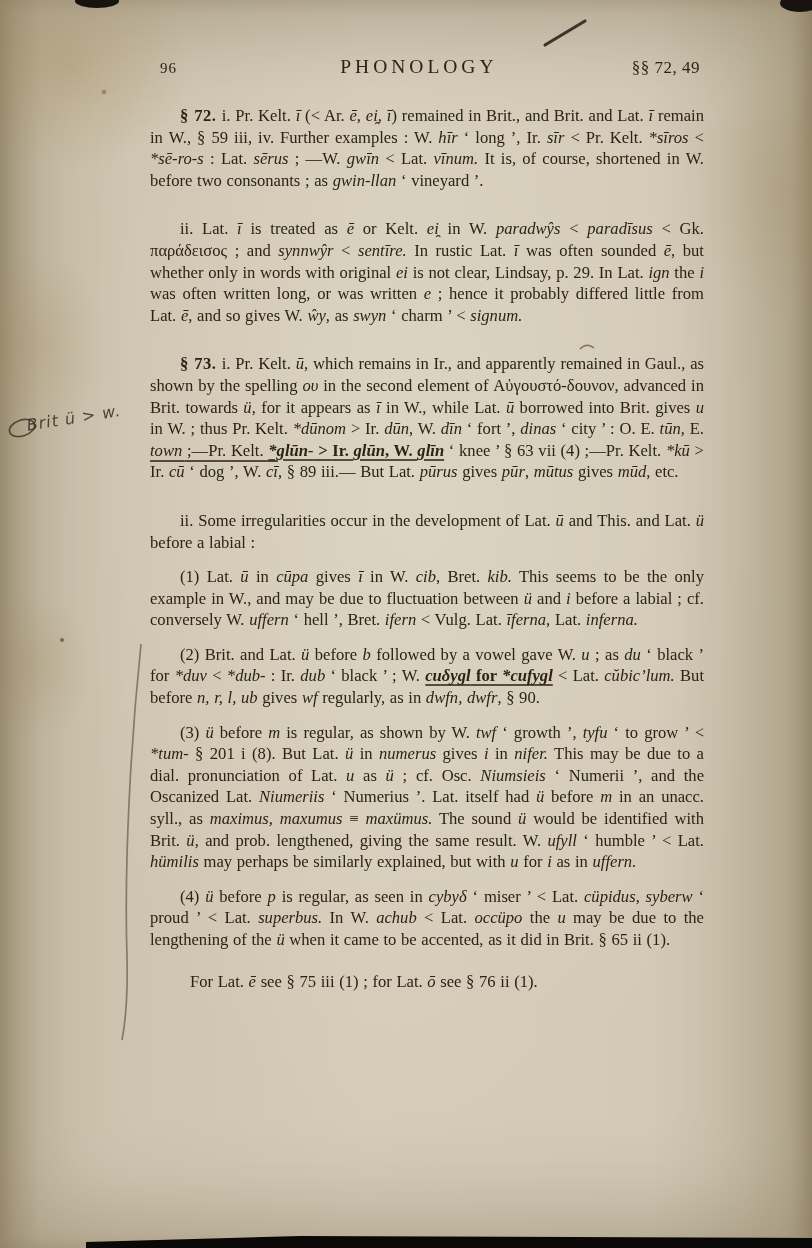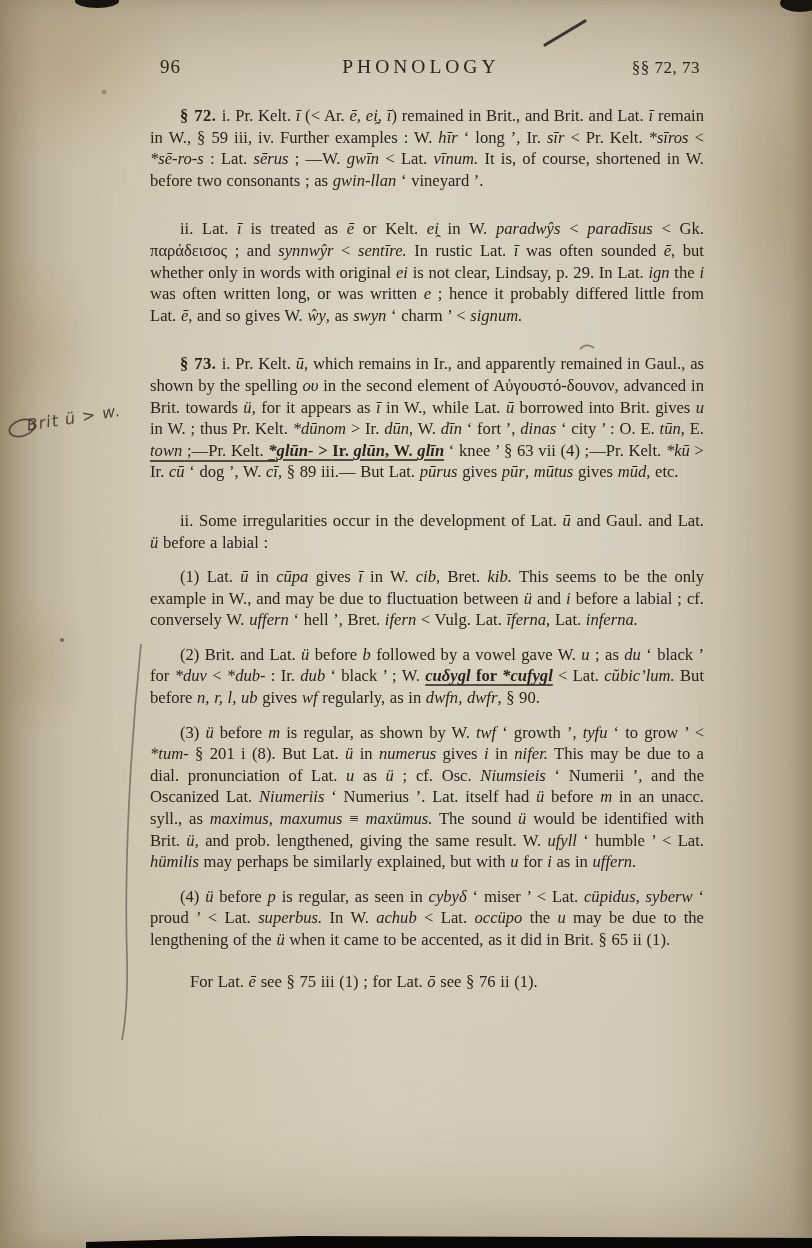--- a/index.html
+++ b/index.html
@@ -17,21 +17,21 @@
   .stain{position:absolute;pointer-events:none;border-radius:50%;}
   .stain1{left:-50px;top:-40px;width:240px;height:210px;background:radial-gradient(closest-side,rgba(158,126,72,.28),rgba(158,126,72,0));}
   .stain2{left:-34px;top:250px;width:140px;height:190px;background:radial-gradient(closest-side,rgba(160,130,80,.20),rgba(160,130,80,0));}
   .stain3{left:-20px;top:590px;width:110px;height:150px;background:radial-gradient(closest-side,rgba(150,122,76,.18),rgba(150,122,76,0));}
   .stain4{right:-40px;top:60px;width:150px;height:260px;background:radial-gradient(closest-side,rgba(150,122,76,.16),rgba(150,122,76,0));}
 
   .marks{position:absolute;inset:0;width:812px;height:1248px;pointer-events:none;}
 
   .text-block{position:absolute;left:150px;top:56px;width:554px;}
   .page-header{display:flex;justify-content:space-between;align-items:baseline;margin:0 4px 24px 10px;}
-  .pgnum{font-size:19px;letter-spacing:1px;}
+  .pgnum{font-size:15px;letter-spacing:1px;}
   .title{font-size:19.5px;letter-spacing:4px;margin-left:29px;}
   .secs{font-size:17px;letter-spacing:.5px;}
 
   .text-block p{
     margin:0;text-indent:30px;text-align:justify;
     font-size:16.6px;line-height:21.6px;word-spacing:.5px;
   }
   p.gap{margin-top:27px;}
   p.item{margin-top:13px;}
   p.final{margin-top:20px;text-indent:40px;}
@@ -54,27 +54,27 @@
 <div class="vignette"></div>
 <div class="stain stain1"></div>
 <div class="stain stain2"></div>
 <div class="stain stain3"></div>
 <div class="stain stain4"></div>
 
 <div class="text-block">
   <header class="page-header">
     <span class="pgnum">96</span>
     <span class="title">PHONOLOGY</span>
-    <span class="secs">§§ 72, 73</span>
+    <span class="secs">§§ 72, 49</span>
   </header>
 
   <p class="gap"><span class="bd">§ 72. </span><span>i. Pr. Kelt. </span><span class="it">ī</span><span> (&lt; Ar. </span><span class="it">ē, ei̯, ī</span><span>) remained in Brit., and Brit. and Lat. </span><span class="it">ī</span><span> remain in W., § 59 iii, iv. Further examples : W. </span><span class="it">hīr</span><span> ‘ long ’, Ir. </span><span class="it">sīr</span><span> &lt; Pr. Kelt. </span><span class="it">*sīros</span><span> &lt; </span><span class="it">*sē-ro-s</span><span> : Lat. </span><span class="it">sērus</span><span> ; —W. </span><span class="it">gwīn</span><span> &lt; Lat. </span><span class="it">vīnum.</span><span> It is, of course, shortened in W. before two consonants ; as </span><span class="it">gwin-llan</span><span> ‘ vineyard ’.</span></p>
   <p class="gap"><span>ii. Lat. </span><span class="it">ī</span><span> is treated as </span><span class="it">ē</span><span> or Kelt. </span><span class="it">ei̯</span><span> in W. </span><span class="it">paradwŷs</span><span> &lt; </span><span class="it">paradīsus</span><span> &lt; Gk. παράδεισος ; and </span><span class="it">synnwŷr</span><span> &lt; </span><span class="it">sentīre.</span><span> In rustic Lat. </span><span class="it">ī</span><span> was often sounded </span><span class="it">ē</span><span>, but whether only in words with original </span><span class="it">ei</span><span> is not clear, Lindsay, p. 29.  In Lat. </span><span class="it">ign</span><span> the </span><span class="it">i</span><span> was often written long, or was written </span><span class="it">e</span><span> ; hence it probably differed little from Lat. </span><span class="it">ē</span><span>, and so gives W. </span><span class="it">ŵy</span><span>, as </span><span class="it">swyn</span><span> ‘ charm ’ &lt; </span><span class="it">signum.</span></p>
   <p class="gap"><span class="bd">§ 73. </span><span>i. Pr. Kelt. </span><span class="it">ū</span><span>, which remains in Ir., and apparently remained in Gaul., as shown by the spelling </span><span class="it">ου</span><span> in the second element of </span><span>Αὐγουστό-δουνον</span><span>, advanced in Brit. towards </span><span class="it">ü</span><span>, for it appears as </span><span class="it">ī</span><span> in W., while Lat. </span><span class="it">ū</span><span> borrowed into Brit. gives </span><span class="it">u</span><span> in W. ; thus Pr. Kelt. </span><span class="it">*dūnom</span><span> &gt; Ir. </span><span class="it">dūn</span><span>, W. </span><span class="it">dīn</span><span> ‘ fort ’, </span><span class="it">dinas</span><span> ‘ city ’ : O. E. </span><span class="it">tūn</span><span>, E. </span><span class="it">town</span><span> ;—Pr. Kelt. </span><span class="it ul">*glūn-</span><span class="ul"> &gt; </span><span class="ul">Ir. </span><span class="it ul">glūn</span><span class="ul">, W. </span><span class="it ul">glīn</span><span> ‘ knee ’ § 63 vii (4) ;—Pr. Kelt. </span><span class="it">*kū</span><span> &gt; </span><span class="ol">Ir. </span><span class="it ol">cū</span><span class="ol"> ‘ dog ’, W. </span><span class="it ol">cī</span><span>, § 89 iii.— But Lat. </span><span class="it">pūrus</span><span> gives </span><span class="it">pūr</span><span>, </span><span class="it">mūtus</span><span> gives </span><span class="it">mūd</span><span>, etc.</span></p>
-  <p class="gap"><span>ii. Some irregularities occur in the development of Lat. </span><span class="it">ū</span><span> and Gaul. and Lat. </span><span class="it">ü</span><span> before a labial :</span></p>
+  <p class="gap"><span>ii. Some irregularities occur in the development of Lat. </span><span class="it">ū</span><span> and This. and Lat. </span><span class="it">ü</span><span> before a labial :</span></p>
   <p class="item"><span>(1) Lat. </span><span class="it">ū</span><span> in </span><span class="it">cūpa</span><span> gives </span><span class="it">ī</span><span> in W. </span><span class="it">cib</span><span>, Bret. </span><span class="it">kib.</span><span> This seems to be the only example in W., and may be due to fluctuation between </span><span class="it">ü</span><span> and </span><span class="it">i</span><span> before a labial ; cf. conversely W. </span><span class="it">uffern</span><span> ‘ hell ’, Bret. </span><span class="it">ifern</span><span> &lt; Vulg. Lat. </span><span class="it">īferna</span><span>, Lat. </span><span class="it">inferna.</span></p>
   <p class="item"><span>(2) Brit. and Lat. </span><span class="it">ü</span><span> before </span><span class="it">b</span><span> followed by a vowel gave W. </span><span class="it">u</span><span> ; as </span><span class="it">du</span><span> ‘ black ’ for </span><span class="it">*duv</span><span> &lt; </span><span class="it">*dub-</span><span> : Ir. </span><span class="it">dub</span><span> ‘ black ’ ; W. </span><span class="it ul">cuδygl</span><span class="ul"> for </span><span class="it ul">*cufygl</span><span> &lt; Lat. </span><span class="it">cŭbic’lum.</span><span> But before </span><span class="it">n, r, l, ub</span><span> gives </span><span class="it">wf</span><span> regularly, as in </span><span class="it">dwfn, dwfr</span><span>, § 90.</span></p>
   <p class="item"><span>(3) </span><span class="it">ü</span><span> before </span><span class="it">m</span><span> is regular, as shown by W. </span><span class="it">twf</span><span> ‘ growth ’, </span><span class="it">tyfu</span><span> ‘ to grow ’ &lt; </span><span class="it">*tum-</span><span> § 201 i (8).  But Lat. </span><span class="it">ü</span><span> in </span><span class="it">numerus</span><span> gives </span><span class="it">i</span><span> in </span><span class="it">nifer.</span><span> This may be due to a dial. pronunciation of Lat. </span><span class="it">u</span><span> as </span><span class="it">ü</span><span> ; cf. Osc. </span><span class="it">Niumsieis</span><span> ‘ Numerii ’, and the Oscanized Lat. </span><span class="it">Niumeriis</span><span> ‘ Numerius ’. Lat. itself had </span><span class="it">ü</span><span> before </span><span class="it">m</span><span> in an unacc. syll., as </span><span class="it">maximus, maxumus</span><span> ≡ </span><span class="it">maxümus.</span><span> The sound </span><span class="it">ü</span><span> would be identified with Brit. </span><span class="it">ü</span><span>, and prob. lengthened, giving the same result. W. </span><span class="it">ufyll</span><span> ‘ humble ’ &lt; Lat. </span><span class="it">hümilis</span><span> may perhaps be similarly explained, but with </span><span class="it">u</span><span> for </span><span class="it">i</span><span> as in </span><span class="it">uffern.</span></p>
   <p class="item"><span>(4) </span><span class="it">ü</span><span> before </span><span class="it">p</span><span> is regular, as seen in </span><span class="it">cybyδ</span><span> ‘ miser ’ &lt; Lat. </span><span class="it">cüpidus</span><span>, </span><span class="it">syberw</span><span> ‘ proud ’ &lt; Lat. </span><span class="it">superbus.</span><span> In W. </span><span class="it">achub</span><span> &lt; Lat. </span><span class="it">occüpo</span><span> the </span><span class="it">u</span><span> may be due to the lengthening of the </span><span class="it">ü</span><span> when it came to be accented, as it did in Brit. § 65 ii (1).</span></p>
   <p class="final"><span>For Lat. </span><span class="it">ē</span><span> see § 75 iii (1) ; for Lat. </span><span class="it">ō</span><span> see § 76 ii (1).</span></p>
 </div>
 
 <div class="handwriting">Brit ü &gt; w.</div>
 
 <svg class="marks" viewBox="0 0 812 1248">

